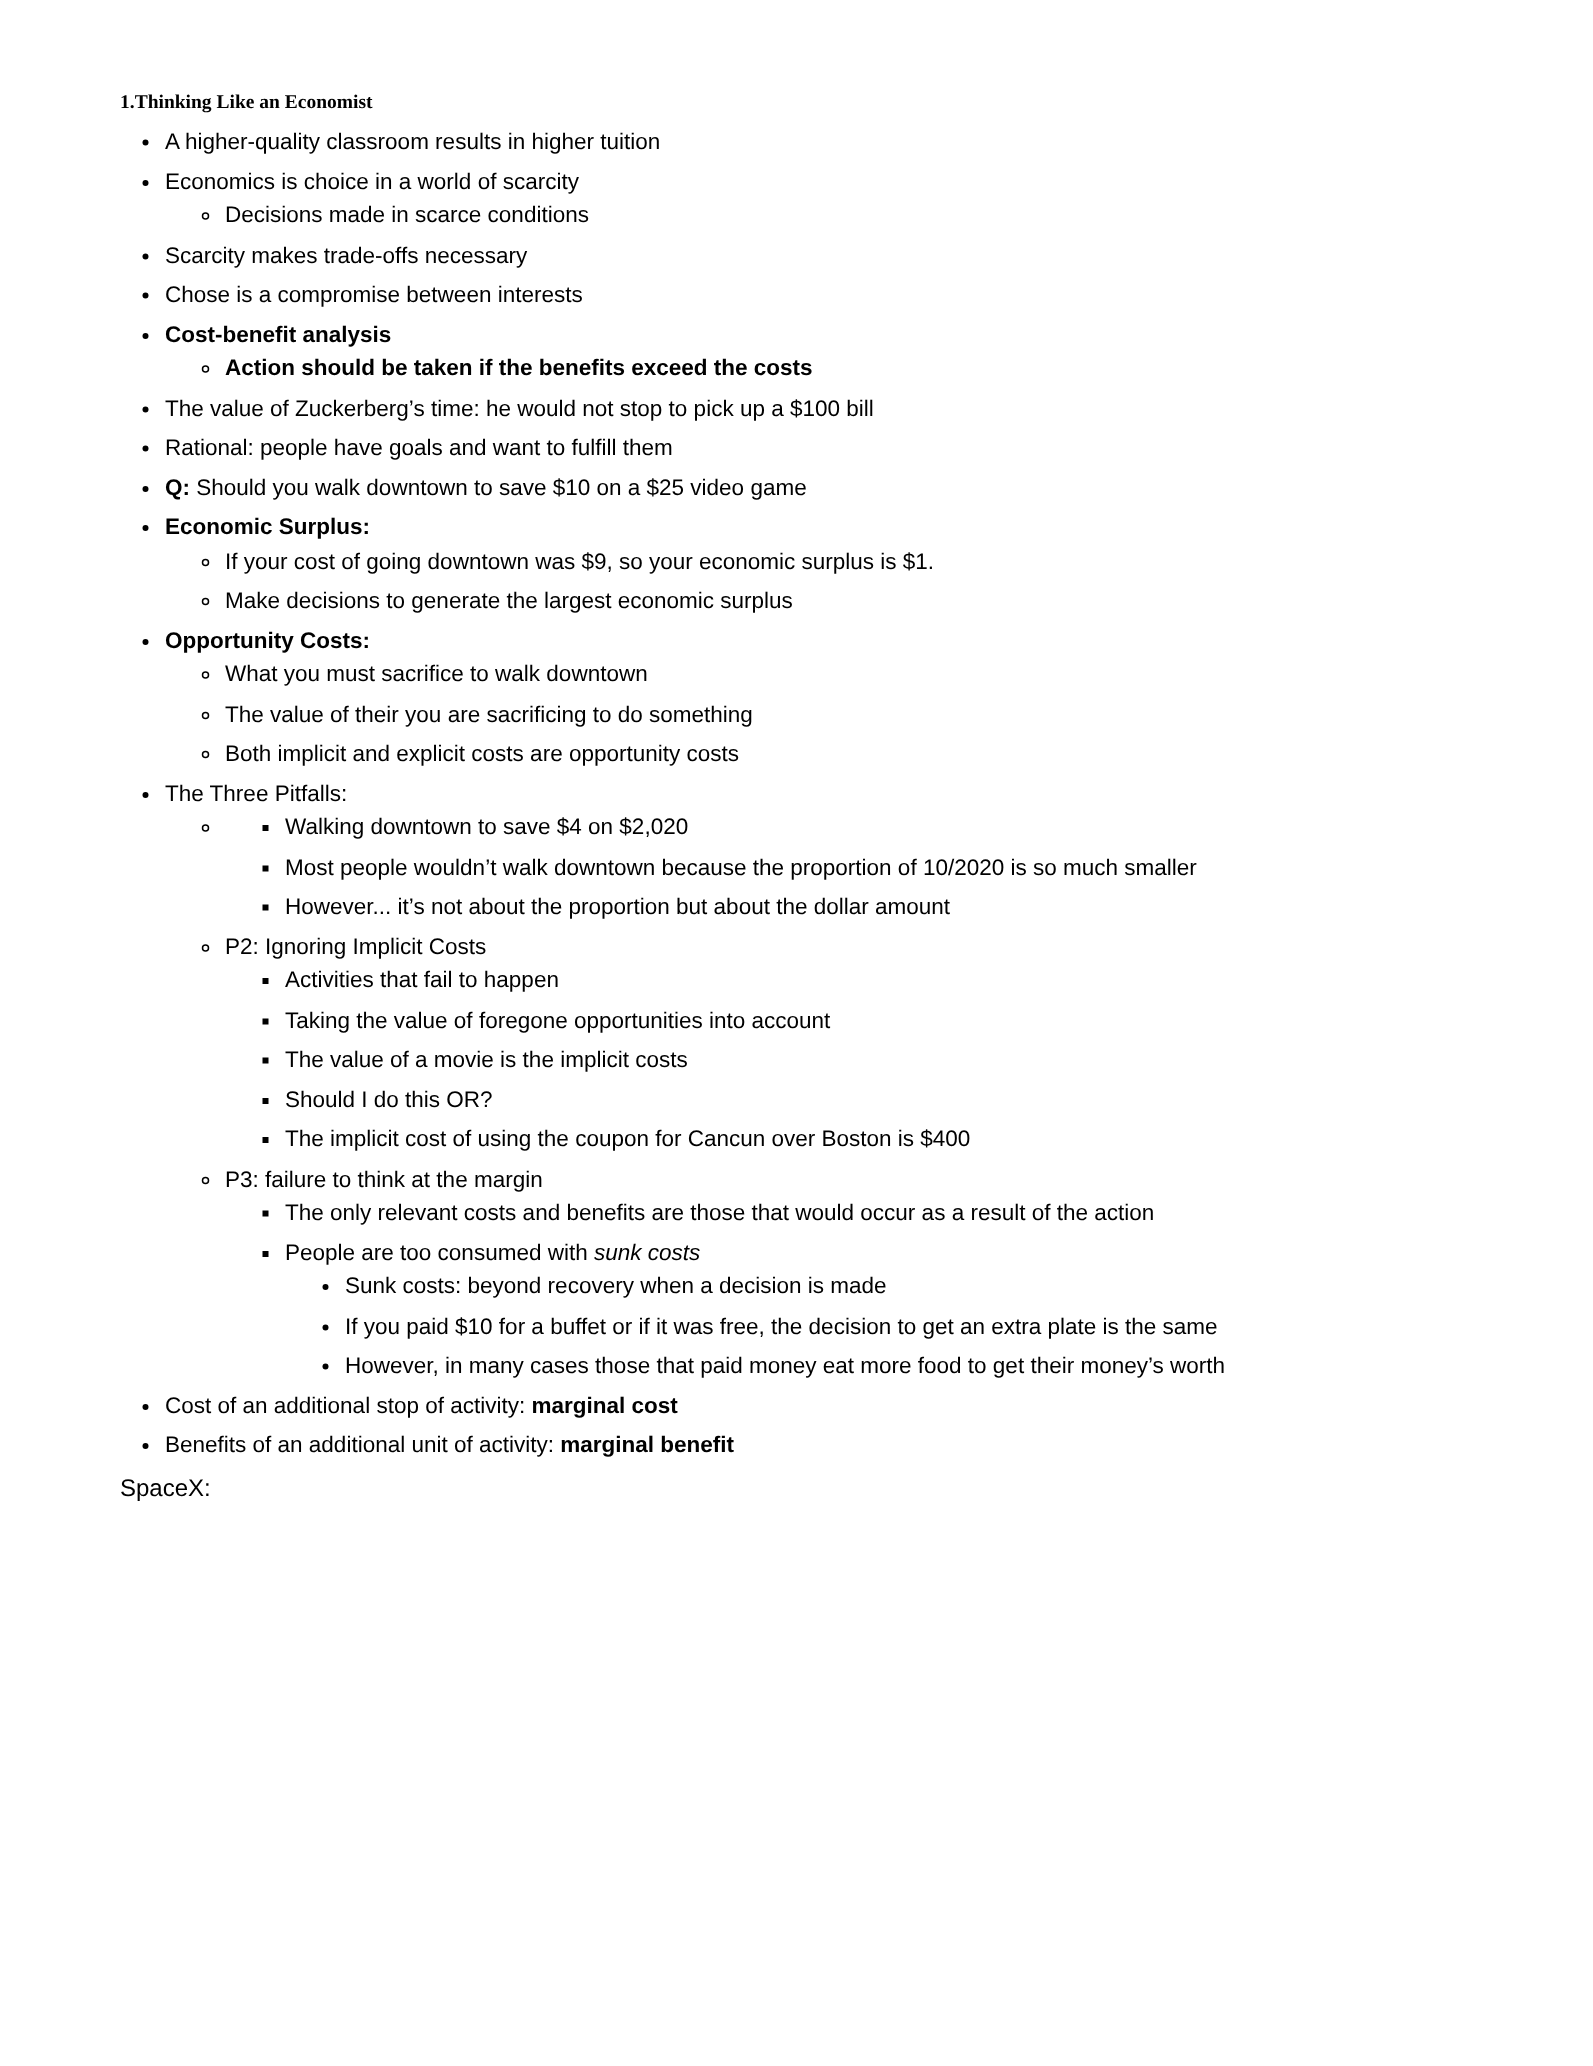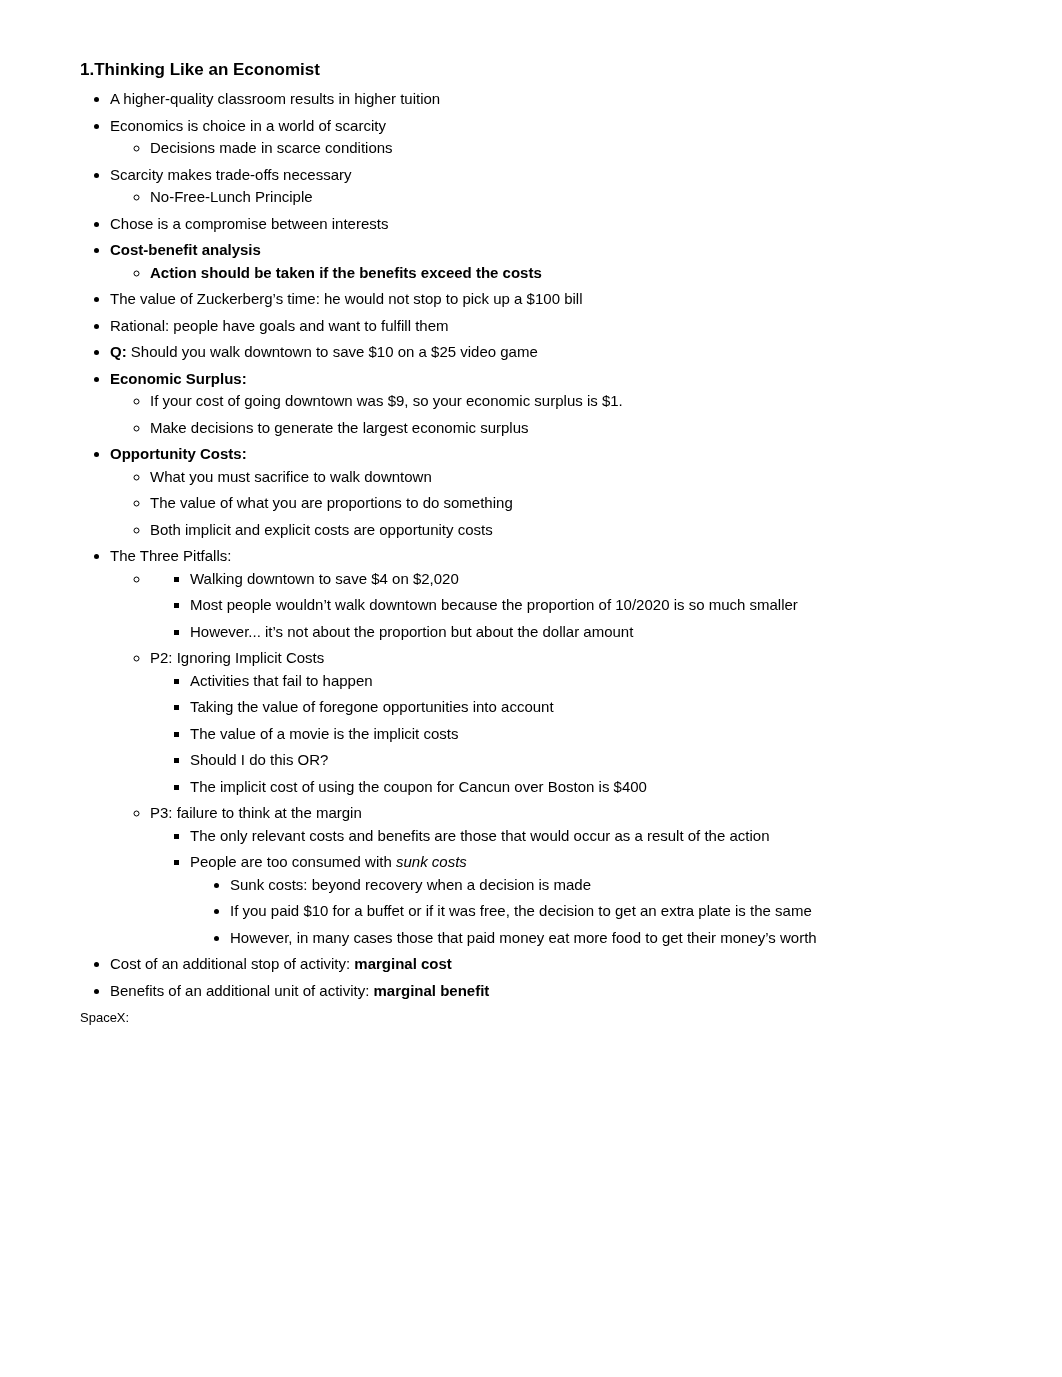--- a/index.html
+++ b/index.html
@@ -7,22 +7,23 @@
       background: #fff;
       font-family: Arial, sans-serif;
       font-size: 15px;
       color: #000;
       padding: 60px 80px;
       max-width: 1062px;
       min-height: 1377px;
     }
     .section-title {
       font-weight: bold;
-      font-size: 17px;
+      font-size: 13px;
       margin-bottom: 8px;
+      font-family: Liberation Serif, serif;
     }
     ul.level1 {
       list-style-type: disc;
       padding-left: 30px;
       margin-bottom: 2px;
     }
     ul.level2 {
       list-style-type: circle;
       padding-left: 40px;
     }
@@ -35,21 +36,21 @@
       padding-left: 40px;
     }
     li {
       margin-bottom: 4px;
       line-height: 1.5;
     }
     .bold { font-weight: bold; }
     .italic { font-style: italic; text-align: right; }
     .spacex-label {
       margin-top: 8px;
-      font-size: 13px;
+      font-size: 16px;
     }
   </style>
 </head>
 <body>
 
 <div>
   <p class="section-title">1.Thinking Like an Economist</p>
 
   <ul class="level1">
 
@@ -61,25 +62,20 @@
       <span>Economics is choice in a world of scarcity</span>
       <ul class="level2">
         <li>
           <span>Decisions made in scarce conditions</span>
         </li>
       </ul>
     </li>
 
     <li>
       <span>Scarcity makes trade-offs necessary</span>
-      <ul class="level2">
-        <li>
-          <span>No-Free-Lunch Principle</span>
-        </li>
-      </ul>
     </li>
 
     <li>
       <span>Chose is a compromise between interests</span>
     </li>
 
     <li>
       <span class="bold">Cost-benefit analysis</span>
       <ul class="level2">
         <li>
@@ -112,21 +108,21 @@
       </ul>
     </li>
 
     <li>
       <span class="bold">Opportunity Costs:</span>
       <ul class="level2">
         <li>
           <span>What you must sacrifice to walk downtown</span>
         </li>
         <li>
-          <span>The value of what you are proportions to do something</span>
+          <span>The value of their you are sacrificing to do something</span>
         </li>
         <li>
           <span>Both implicit and explicit costs are opportunity costs</span>
         </li>
       </ul>
     </li>
 
     <li>
       <span>The Three Pitfalls:</span>
       <ul class="level2">

